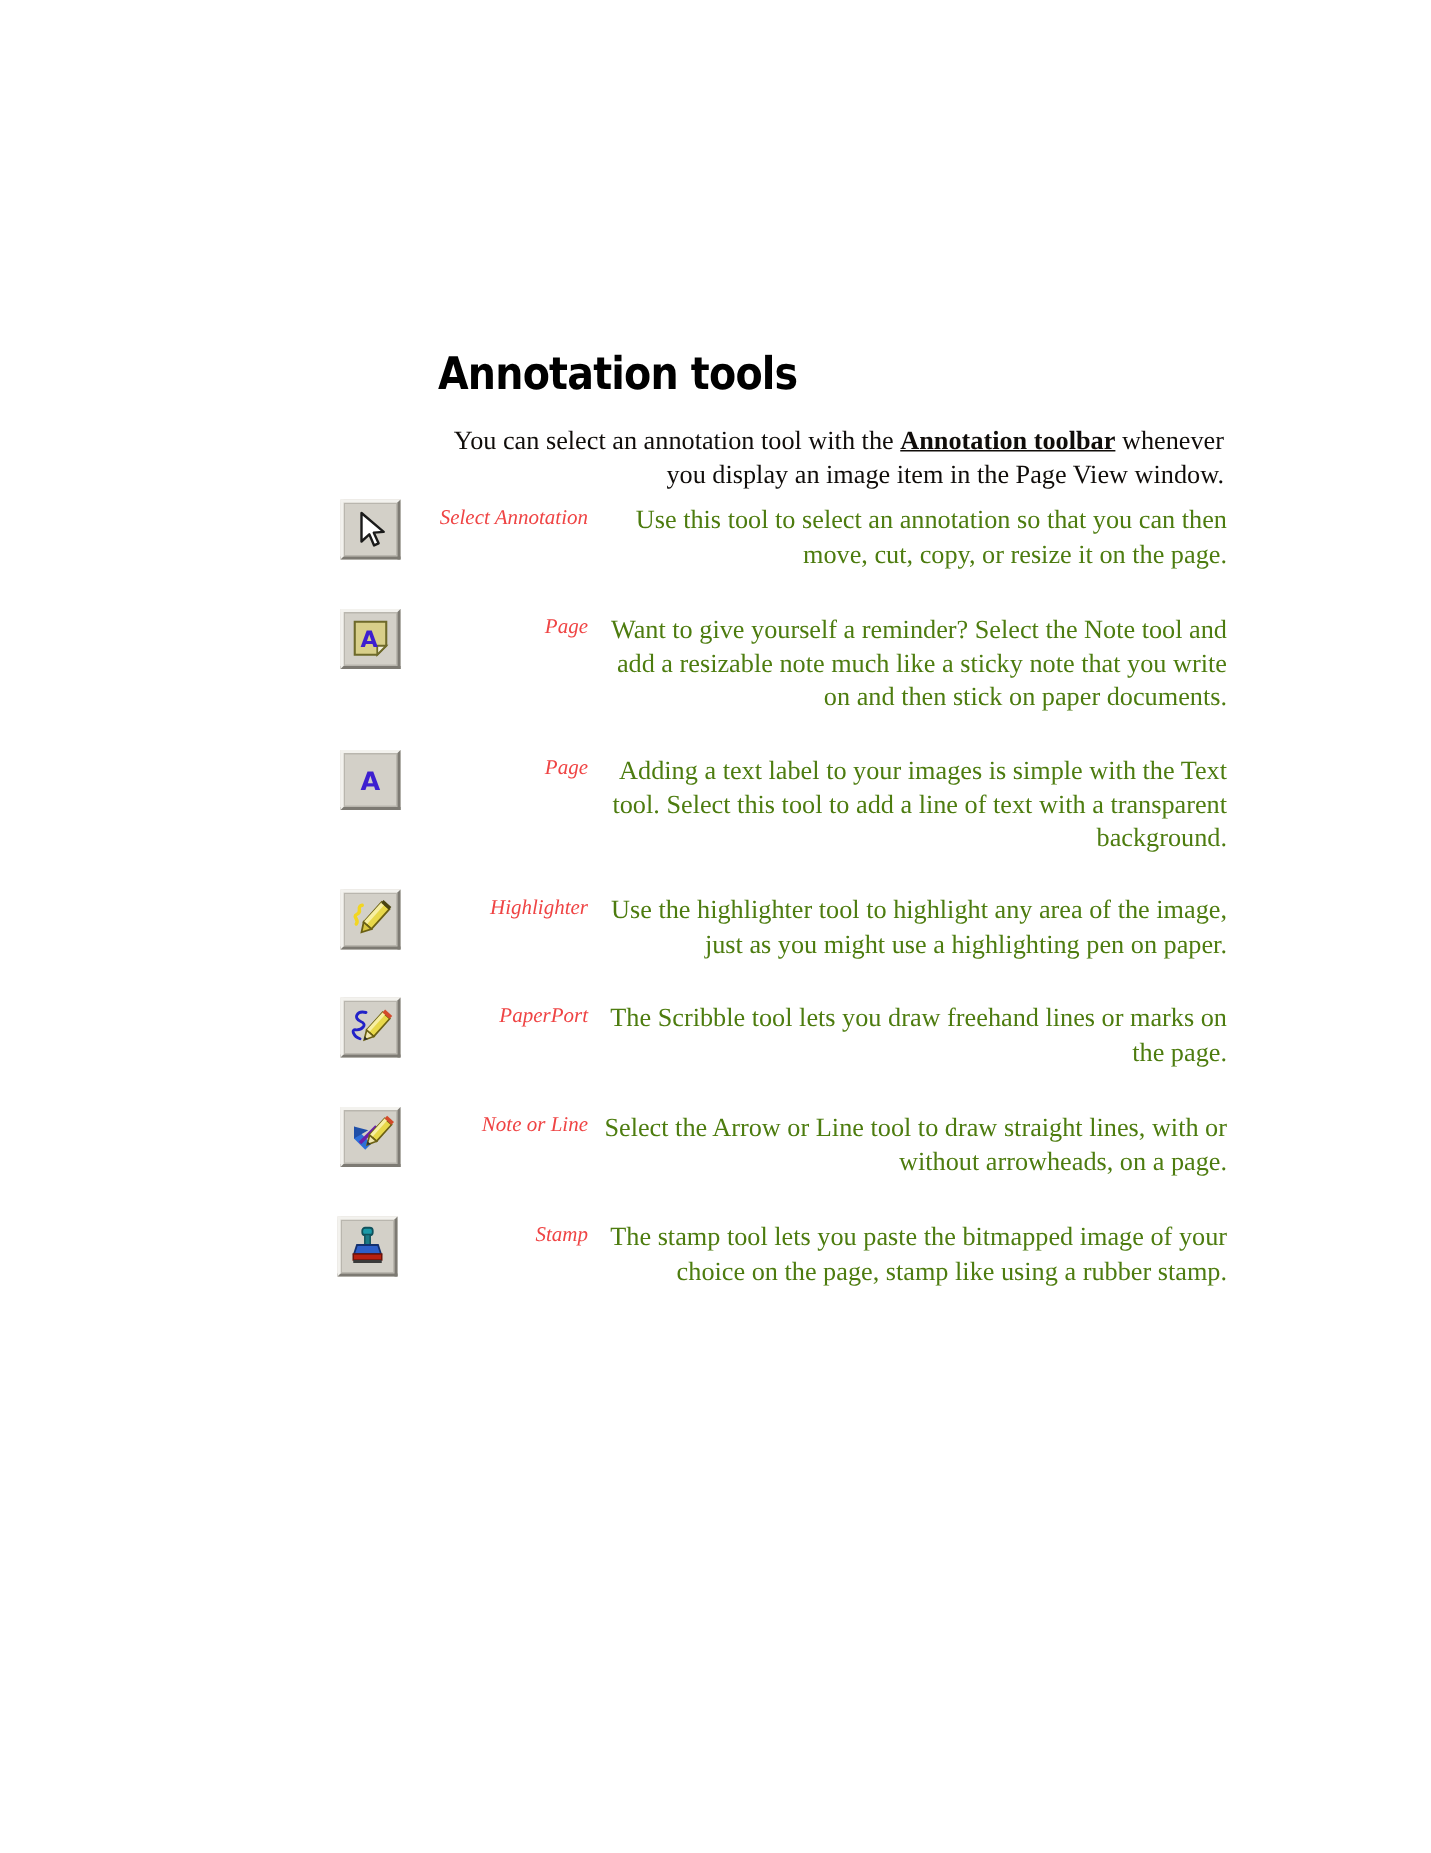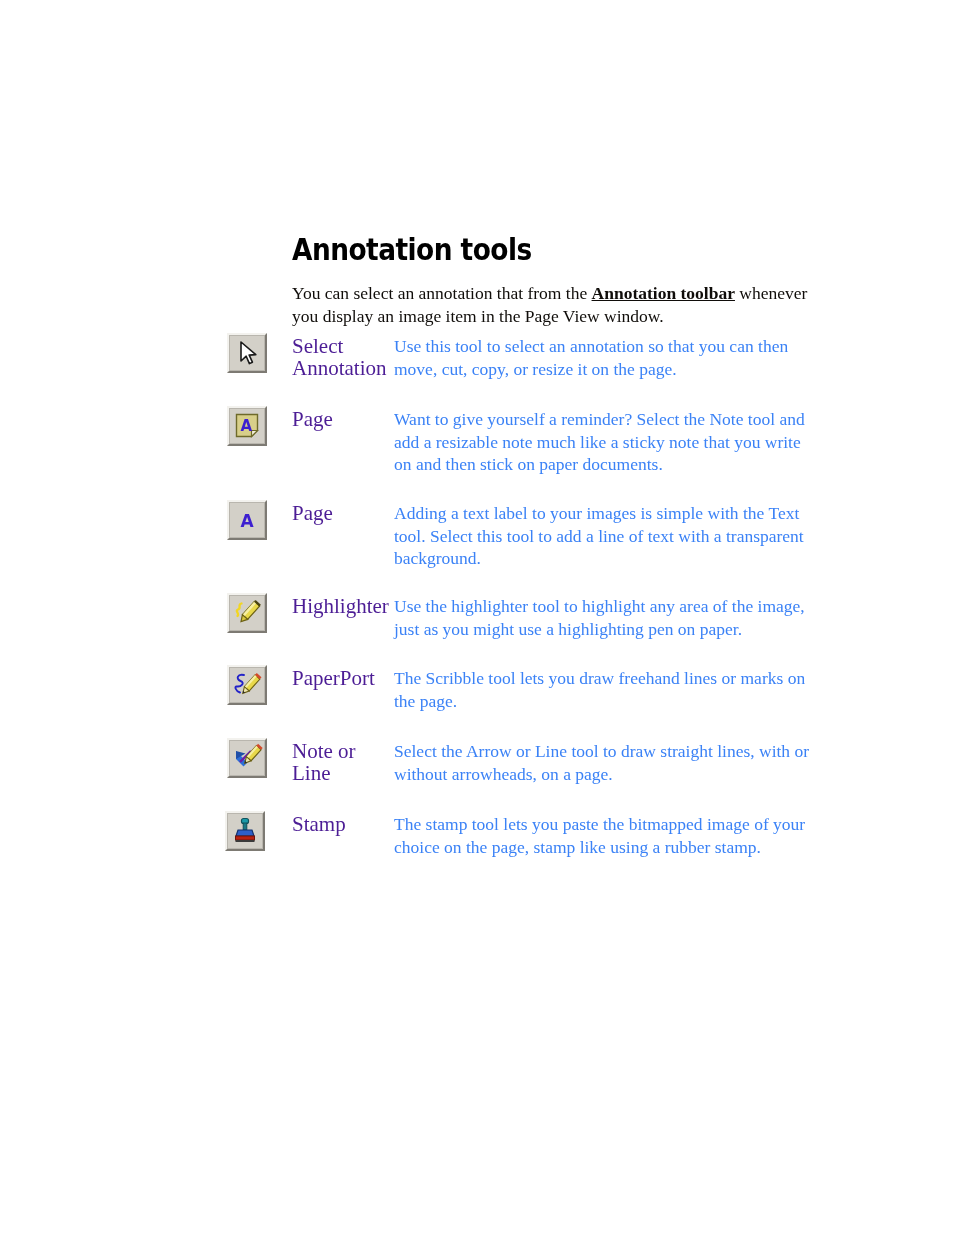--- a/index.html
+++ b/index.html
@@ -8,20 +8,21 @@
     background: #ffffff;
   }
   .page {
     position: relative;
     width: 954px;
     height: 902px;
     background: #ffffff;
     overflow: hidden;
     font-family: "Liberation Serif", "DejaVu Serif", serif;
     color: #000000;
+    text-align: right;
   }
 
   
   .heading {
     position: absolute;
     left: 292px;
     top: 212px;
     font-family: "DejaVu Sans", "Liberation Sans", sans-serif;
     font-weight: bold;
     font-size: 30px;
@@ -70,32 +71,33 @@
     border-bottom: 2px solid #7d7a73;
     box-shadow: 0 0 0 1px #b9b6ae inset;
   }
   .btn svg { display:block; position:absolute; left:0; top:0; }
 
   .label-cell {
     position: absolute;
     left: 292px;
     top: 2px;
     width: 100px;
-    font-size: 21px;
+    font-size: 14px;
     line-height: 22px;
-    color: #4c1d95;
+    color: #ef4444;
+    font-style: italic;
   }
   .desc-cell {
     position: absolute;
     left: 394px;
     top: 2px;
     width: 424px;
     font-size: 17.5px;
     line-height: 22.5px;
-    color: #3b82f6;
+    color: #4d7c0f;
   }
 
   
   .footer-title {
     position: absolute;
     left: 581px;
     top: 1032px;
     font-style: italic;
     font-size: 16.5px;
     color: #100d0a;
@@ -109,21 +111,21 @@
     color: #100d0a;
   }
 </style>
 </head>
 <body>
 
 <div class="page">
 
   <h1 class="heading">Annotation tools</h1>
 
-  <p class="intro"><span>You can select an annotation that from the </span><b>Annotation toolbar</b><span> whenever you display an image item in the Page View window.</span></p>
+  <p class="intro"><span>You can select an annotation tool with the </span><b>Annotation toolbar</b><span> whenever you display an image item in the Page View window.</span></p>
 
   <div class="row" style="top:333px">
     <div class="icon-cell">
       <div class="btn">
         <span>
           <svg width="36" height="36" viewBox="0 0 36 36">
             <path d="M12 7 L12 26 L17.2 21.2 L20.4 28.6 L23.4 27.2 L20.2 20.1 L26.8 19.6 Z" fill="#ffffff" stroke="#1a1a1a" stroke-width="1.6" stroke-linejoin="round"></path>
           </svg>
         </span>
       </div>

